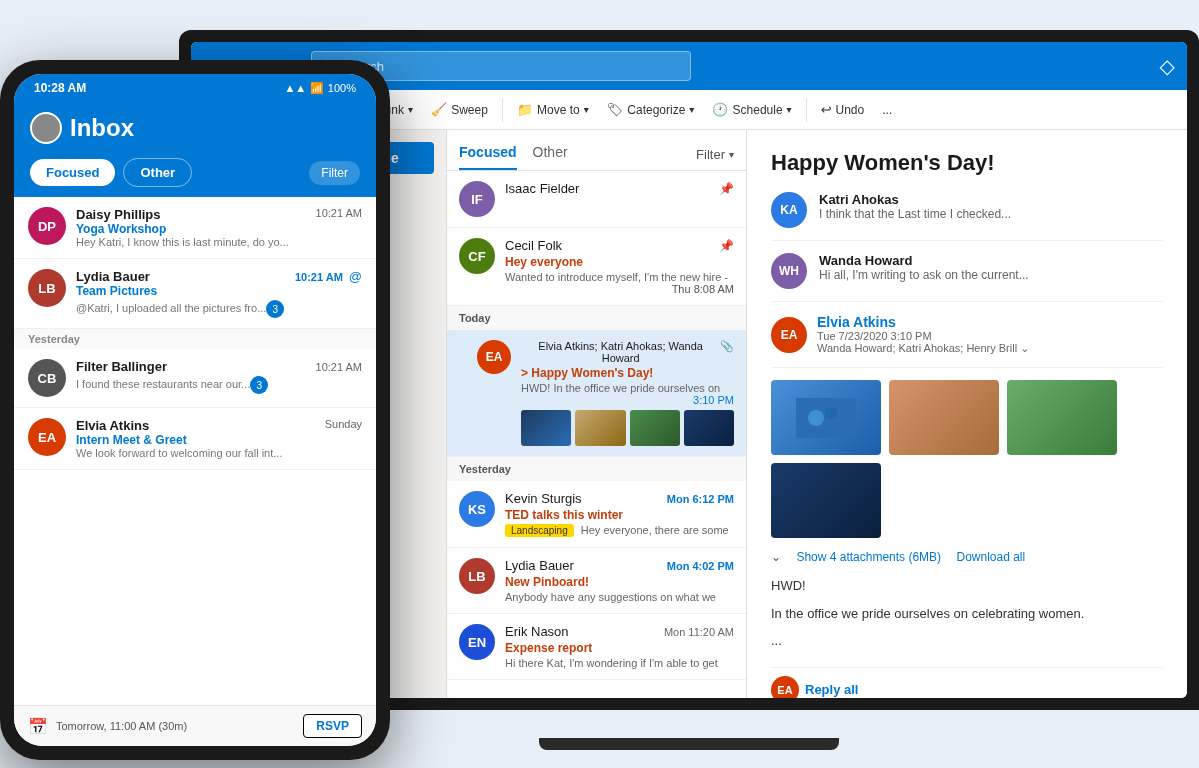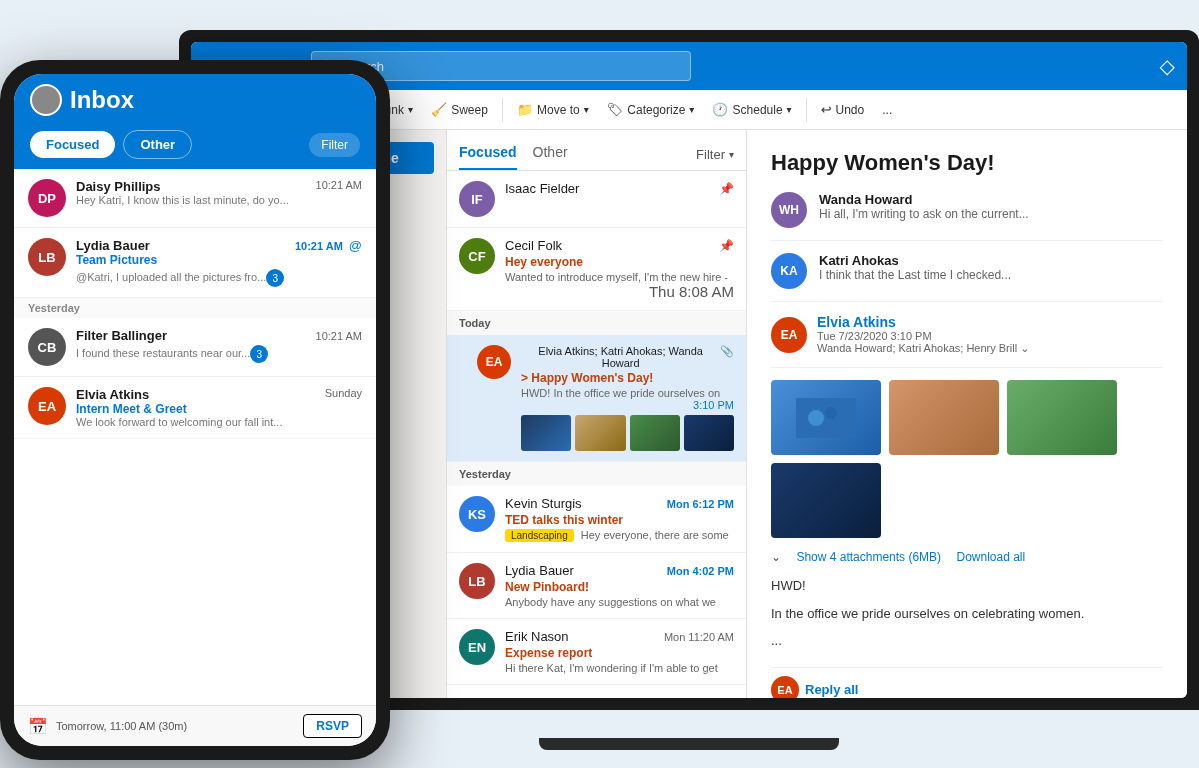--- a/index.html
+++ b/index.html
@@ -584,21 +584,21 @@
 
               <div class="email-item">
                 <div class="avatar" style="background:#4d7c0f;">CF</div>
                 <div class="email-content">
                   <div class="email-header">
                     <span class="email-sender">Cecil Folk</span>
                     <span class="pin-icon">📌</span>
                   </div>
                   <div class="email-subject">Hey everyone</div>
                   <div class="email-preview">Wanted to introduce myself, I'm the new hire -</div>
-                  <div style="font-size:15px; color:#555; text-align:right;">Thu 8:08 AM</div>
+                  <div style="font-size:11px; color:#555; text-align:right;">Thu 8:08 AM</div>
                 </div>
               </div>
 
               <div class="section-label">Today</div>
 
               <div class="email-item selected">
                 <div style="width:8px; display:flex; flex-direction:column; align-items:center; padding-top:4px;">
                 </div>
                 <div class="avatar" style="background:#d83b01; width:34px; height:34px; font-size:12px;">EA</div>
                 <div class="email-content">
@@ -638,50 +638,50 @@
                   <div class="email-header">
                     <span class="email-sender">Lydia Bauer</span>
                     <span class="email-time blue">Mon 4:02 PM</span>
                   </div>
                   <div class="email-subject">New Pinboard!</div>
                   <div class="email-preview">Anybody have any suggestions on what we</div>
                 </div>
               </div>
 
               <div class="email-item">
-                <div class="avatar" style="background:#0f766e;">EN</div>
+                <div class="avatar" style="background:#1d4ed8;">EN</div>
                 <div class="email-content">
                   <div class="email-header">
                     <span class="email-sender">Erik Nason</span>
                     <span class="email-time">Mon 11:20 AM</span>
                   </div>
                   <div class="email-subject">Expense report</div>
                   <div class="email-preview">Hi there Kat, I'm wondering if I'm able to get</div>
                 </div>
               </div>
 
             </div>
           </div>
 
           <div class="reading-pane">
             <div class="email-msg-title">Happy Women's Day!</div>
 
             <div class="msg-sender-row">
+              <div class="avatar" style="background:#2c7be5; width:36px; height:36px; font-size:12px; flex-shrink:0;">KA</div>
+              <div class="msg-sender-info">
+                <div class="msg-sender-name">Katri Ahokas</div>
+                <div class="msg-sender-preview">I think that the Last time I checked...</div>
+              </div>
+            </div>
+
+            <div class="msg-sender-row">
               <div class="avatar" style="background:#7b5ea7; width:36px; height:36px; font-size:12px; flex-shrink:0;">WH</div>
               <div class="msg-sender-info">
                 <div class="msg-sender-name">Wanda Howard</div>
                 <div class="msg-sender-preview">Hi all, I'm writing to ask on the current...</div>
-              </div>
-            </div>
-
-            <div class="msg-sender-row">
-              <div class="avatar" style="background:#2c7be5; width:36px; height:36px; font-size:12px; flex-shrink:0;">KA</div>
-              <div class="msg-sender-info">
-                <div class="msg-sender-name">Katri Ahokas</div>
-                <div class="msg-sender-preview">I think that the Last time I checked...</div>
               </div>
             </div>
 
             <div class="msg-sender-row" style="flex-direction:column; align-items:flex-start; gap:8px;">
               <div style="display:flex; gap:10px; align-items:center;">
                 <div class="avatar" style="background:#d83b01; width:36px; height:36px; font-size:12px; flex-shrink:0;">EA</div>
                 <div>
                   <div style="display:flex; align-items:center; gap:8px;">
                     <span style="font-size:14px; font-weight:700; color:#0078d4;">Elvia Atkins</span>
                   </div>
@@ -732,20 +732,28 @@
         </div>
       </div>
     </div>
 
     <div style="position:absolute; bottom:0; left:50%; transform:translateX(-50%); width:300px; height:12px; background:#2a2a2a; border-radius:0 0 8px 8px;"></div>
   </div>
 
   <div class="phone">
     <div class="phone-screen">
 
+      <div class="phone-statusbar">
+        <span class="phone-time">10:28 AM</span>
+        <div class="phone-icons">
+          <span>▲▲</span>
+          <span>📶</span>
+          <span>100%</span>
+        </div>
+      </div>
 
       <div class="phone-header">
         <div style="display:flex; align-items:center; justify-content:space-between;">
           <div style="display:flex; align-items:center; gap:8px;">
             <div style="width:32px; height:32px; border-radius:50%; background:#888; border:2px solid white; overflow:hidden;"></div>
             <span class="phone-inbox-title">Inbox</span>
           </div>
         </div>
       </div>
 
@@ -757,20 +765,21 @@
 
       <div class="phone-email-list">
 
         <div class="phone-email-item">
           <div class="phone-avatar" style="background:#be185d;">DP</div>
           <div class="phone-email-body">
             <div style="display:flex; justify-content:space-between;">
               <span class="phone-sender">Daisy Phillips</span>
               <span class="phone-email-time">10:21 AM</span>
             </div>
+            <div class="phone-subject">Yoga Workshop</div>
             <div class="phone-preview">Hey Katri, I know this is last minute, do yo...</div>
           </div>
         </div>
 
         <div class="phone-email-item">
           <div class="phone-avatar" style="background:#b03a2e;">LB</div>
           <div class="phone-email-body">
             <div style="display:flex; justify-content:space-between; align-items:center;">
               <span class="phone-sender">Lydia Bauer</span>
               <div style="display:flex; align-items:center; gap:6px;">

